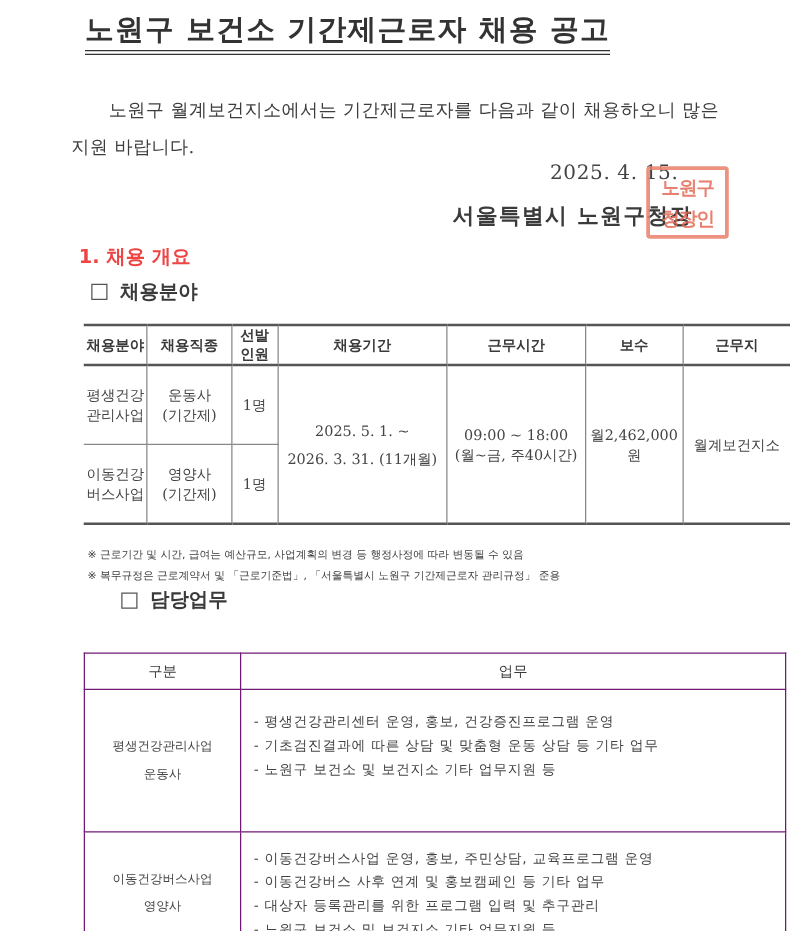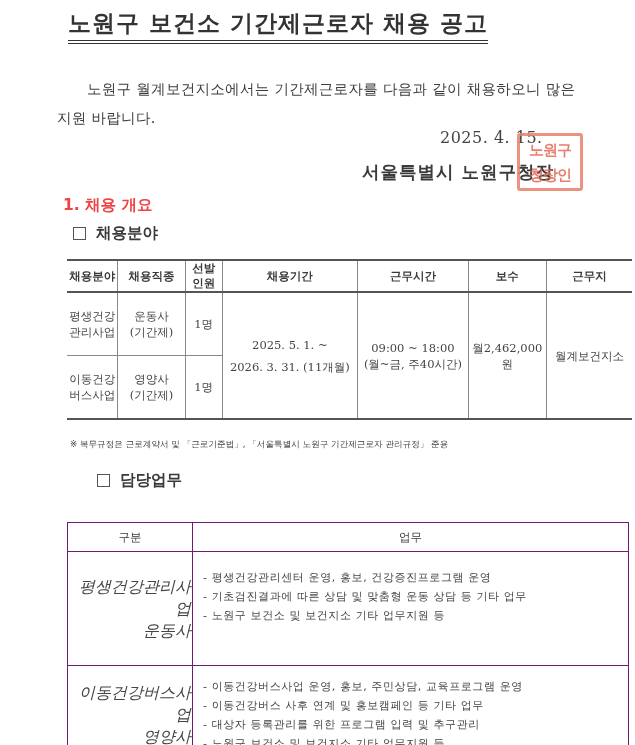--- a/index.html
+++ b/index.html
@@ -185,25 +185,24 @@
     }
     table.duties thead th {
       font-family: "DejaVu Sans", "Liberation Sans", sans-serif;
       font-weight: normal;
       font-size: 11.5px;
       height: 26px;
       color: #3a3a3a;
     }
     table.duties td.category {
       width: 122px;
-      text-align: right;
-      font-family: "DejaVu Sans", "Liberation Sans", sans-serif;
-      font-size: 16px;
+      text-align: center;
+      font-family: "DejaVu Sans", "Liberation Sans", sans-serif;
+      font-size: 10px;
       line-height: 22px;
-      font-style: italic;
     }
     table.duties td.tasks {
       padding: 0 0 0 10px;
       font-family: "DejaVu Sans", "Liberation Sans", sans-serif;
       font-size: 11px;
       line-height: 19px;
       letter-spacing: 0.6px;
     }
     table.duties tr.d1 td { height: 97px; }
     table.duties tr.d2 td { height: 95px; }
@@ -274,20 +273,21 @@
       <td class="first" style="white-space:pre-line">이동건강
 버스사업</td>
       <td style="white-space:pre-line">영양사
 (기간제)</td>
       <td>1명</td>
     </tr>
   </tbody>
 </table>
 
 <div class="notes">
+  <div>※ 근로기간 및 시간, 급여는 예산규모, 사업계획의 변경 등 행정사정에 따라 변동될 수 있음</div>
   <div>※ 복무규정은 근로계약서 및 「근로기준법」, 「서울특별시 노원구 기간제근로자 관리규정」 준용</div>
 </div>
 
 <div class="sub-heading sub2">
   <span class="box"></span>
   <span>담당업무</span>
 </div>
 
 <table class="duties">
   <thead>

